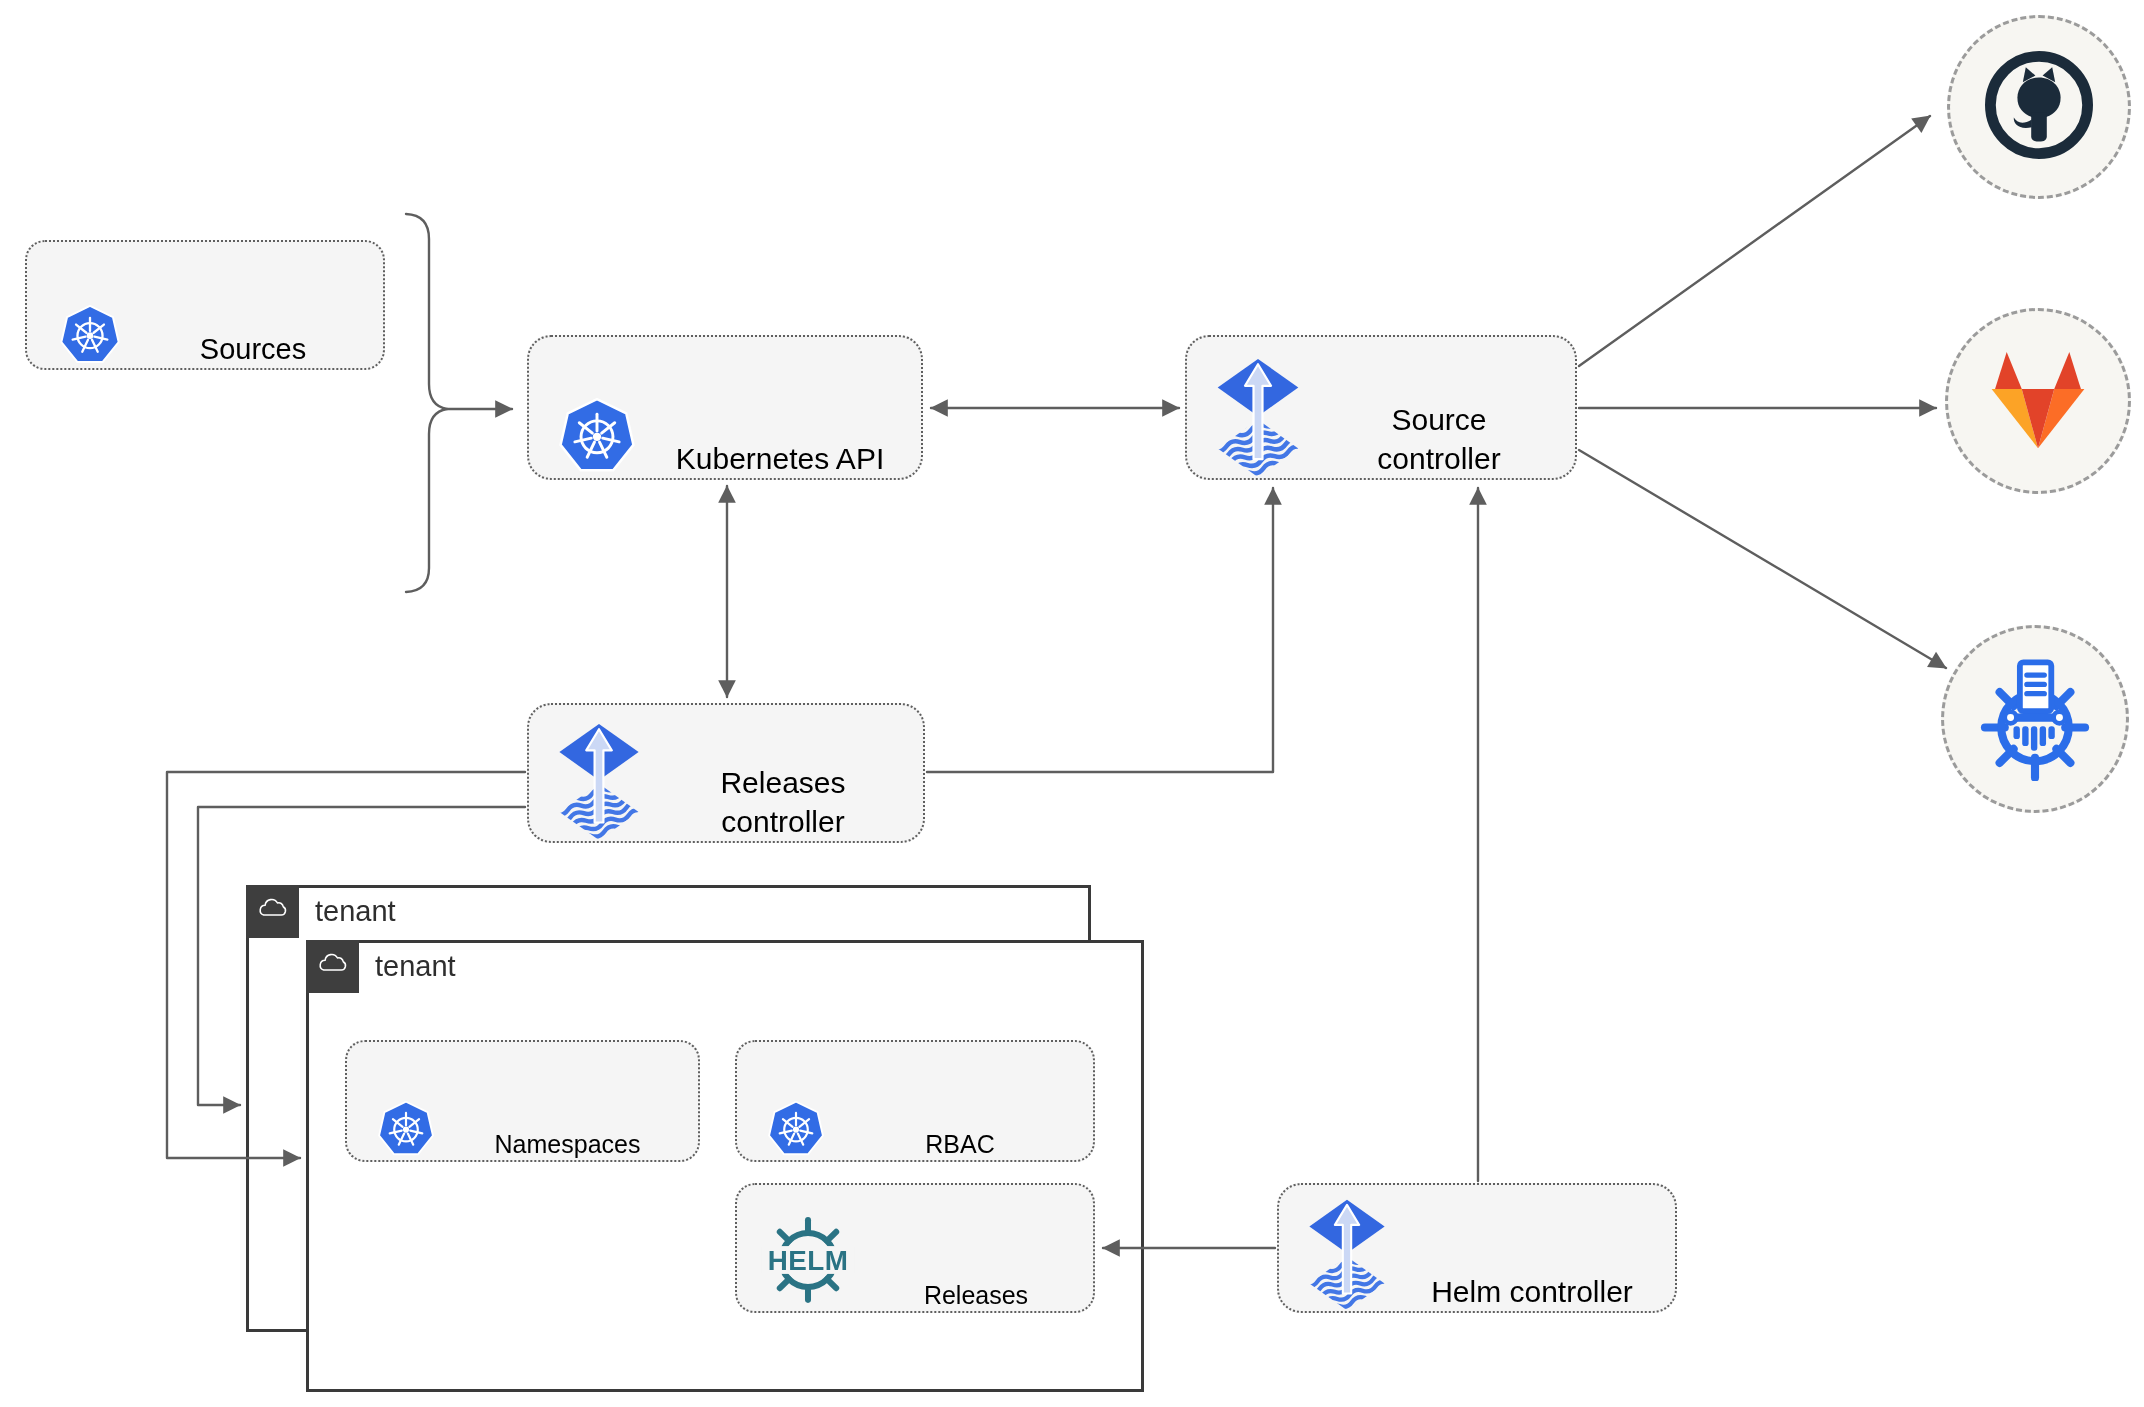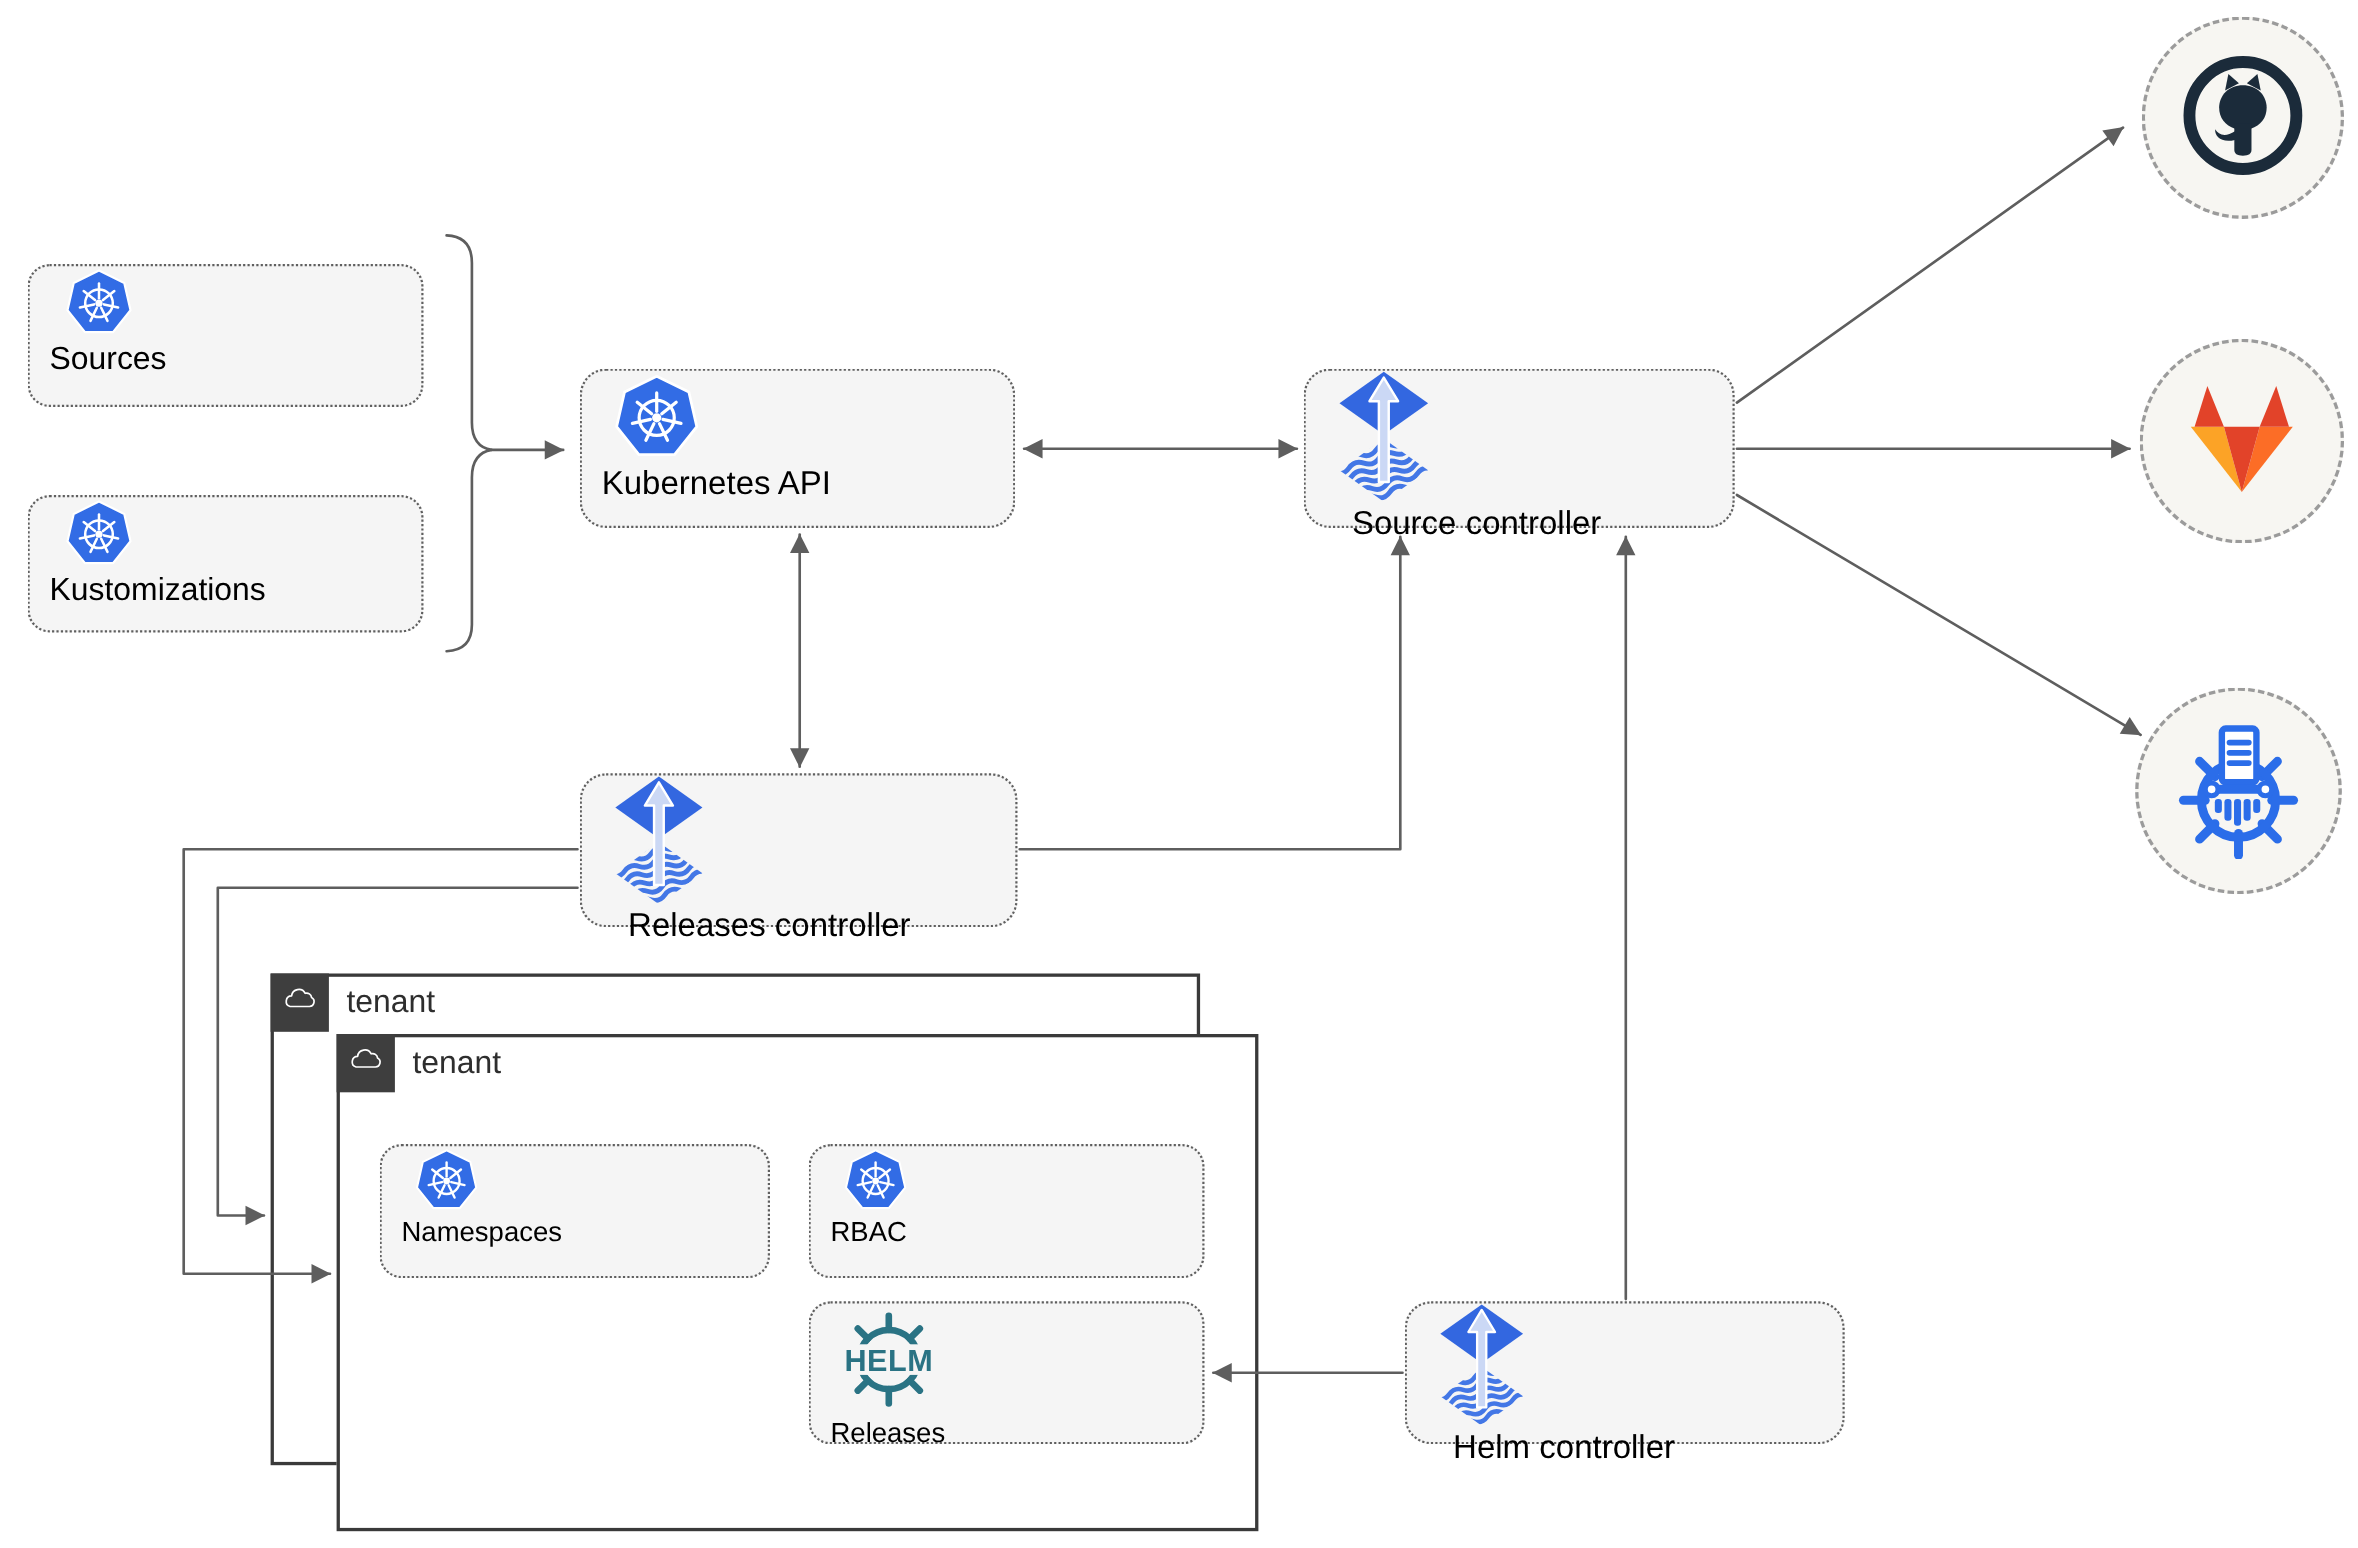--- a/index.html
+++ b/index.html
@@ -6,21 +6,21 @@
   .canvas {
     position:relative; width:2144px; height:1407px; background:#ffffff;
     font-family:"Liberation Sans", sans-serif; overflow:hidden;
   }
 
   
   .node {
     position:absolute; box-sizing:border-box;
     background:var(--box-fill,#f5f5f5);
     border:2px dotted #5f5f5f; border-radius:24px;
-    display:flex; align-items:flex-start; z-index:3;flex-direction:column;
+    display:flex; align-items:flex-end; z-index:3;
   }
   .node .icon { flex:0 0 auto; display:flex; align-items:center; justify-content:center; }
   .node .label {
     flex:1 1 auto; text-align:center; color:#000;
     font-size:30px; line-height:1.28; padding:0 18px;
   }
   .node--wrap .label { padding:0 42px; }
   .node--inner .label { font-size:25px; }
 
   
@@ -203,28 +203,20 @@
 
   <div class="node" style="left:25px;top:240px;width:360px;height:130px;border-radius:20px;">
     <span class="icon" style="margin-left:30px;">
       <svg width="66" height="66">
           <use href="#icon-k8s"></use>
         </svg>
       </span>
     <span class="label" style="font-size:29px;">Sources</span>
   </div>
 
-  <div class="node" style="left:25px;top:450px;width:360px;height:125px;border-radius:20px;">
-    <span class="icon" style="margin-left:30px;">
-      <svg width="66" height="66">
-          <use href="#icon-k8s"></use>
-        </svg>
-      </span>
-    <span class="label" style="font-size:29px;">Kustomizations</span>
-  </div>
 
   <div class="node" style="left:527px;top:335px;width:396px;height:145px;">
     <span class="icon" style="margin-left:26px;">
       <svg width="84" height="84">
           <use href="#icon-k8s"></use>
         </svg>
       </span>
     <span class="label">Kubernetes API</span>
   </div>
 

